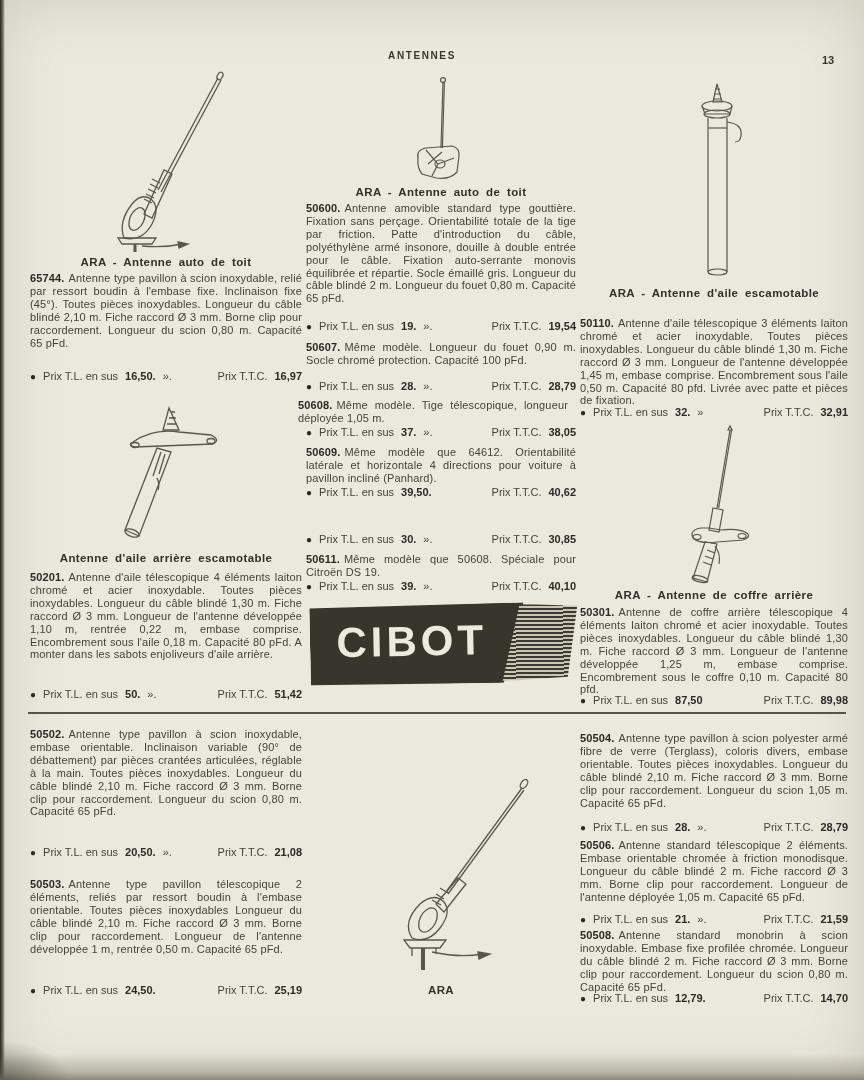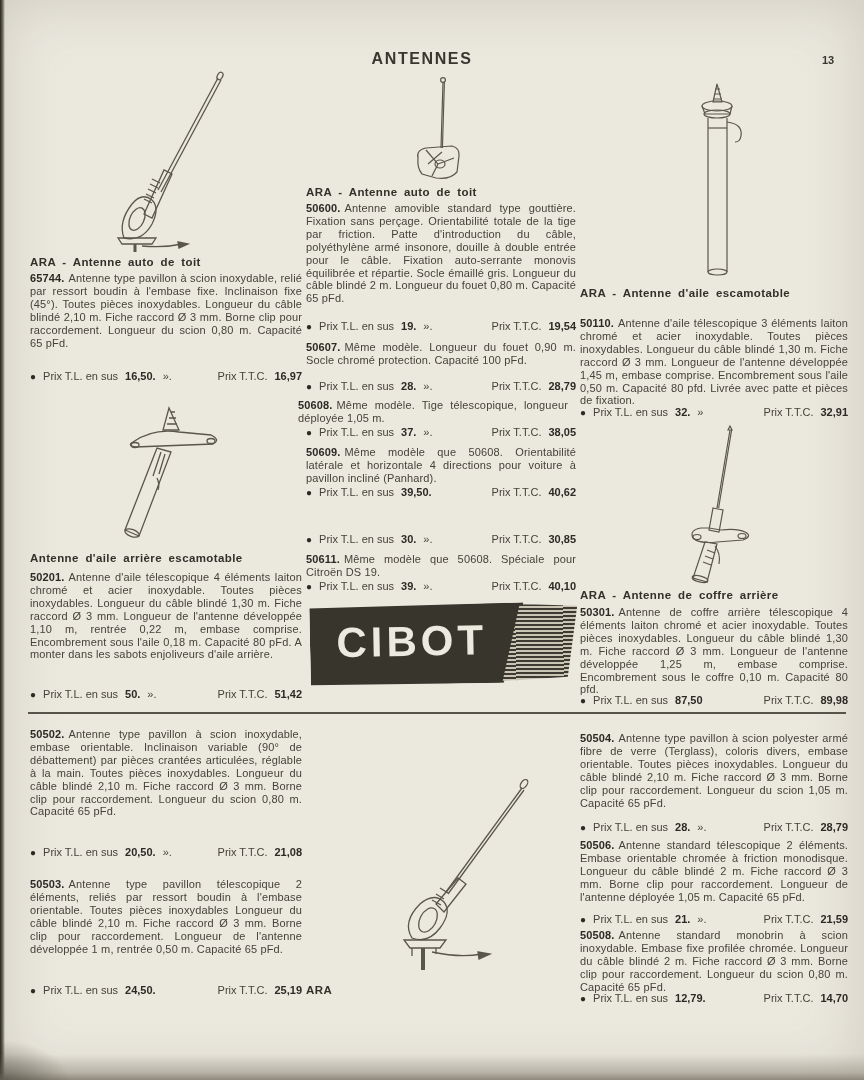--- a/index.html
+++ b/index.html
@@ -13,24 +13,24 @@
   .edge-left{position:absolute;left:0;top:0;width:5px;height:100%;
     background:linear-gradient(90deg,#26241f 0,#6e6a5f 55%,rgba(110,106,95,0) 100%);}
   .edge-bottom{position:absolute;left:0;bottom:0;width:100%;height:26px;
     background:linear-gradient(180deg,rgba(137,132,118,0) 0,rgba(137,132,118,.45) 70%,#8d887a 100%);}
   .edge-corner{position:absolute;left:0;bottom:0;width:70px;height:40px;
     background:radial-gradient(ellipse at 0 100%,rgba(60,57,48,.55) 0,rgba(60,57,48,0) 70%);}
   .vignette{position:absolute;inset:0;pointer-events:none;
     box-shadow:inset 0 0 60px rgba(120,114,98,.25);}
 
   .hdr-title{position:absolute;left:0;right:20px;top:50px;text-align:center;
-    font-size:16px;font-weight:bold;letter-spacing:1.6px;color:#39362f;}
+    font-size:10px;font-weight:bold;letter-spacing:1.6px;color:#39362f;}
   .hdr-page{position:absolute;left:822px;top:54px;font-size:11px;font-weight:bold;color:#39362f;}
 
-  .caption{position:absolute;font-size:11.5px;font-weight:bold;
+  .caption{position:absolute;text-align:center;font-size:11.5px;font-weight:bold;
     color:#33302a;letter-spacing:.4px;word-spacing:3px;}
   .desc{position:absolute;margin:0;font-size:11px;line-height:12.9px;text-align:justify;
     letter-spacing:.15px;color:#46423b;}
   .desc .ref{font-weight:bold;color:#2d2a25;margin-right:4px;}
   .price{position:absolute;display:flex;align-items:baseline;gap:7px;
     font-size:11px;color:#46423b;white-space:nowrap;}
   .price .bullet{font-size:10px;color:#2d2a25;}
   .price .b{font-weight:bold;color:#2d2a25;}
   .price .sp{flex:1;}
 
@@ -161,21 +161,21 @@
     <span class="bullet">●</span>
     <span>Prix T.L. en sus</span>
     <span class="b">37.</span>
     <span>».</span>
     <span class="sp"></span>
     <span>Prix T.T.C.</span>
     <span class="b">38,05</span>
   </div>
 
   <p class="desc" style="left:306px;top:446px;width:270px">
-    <span class="ref">50609.</span><span>Même modèle que 50608. Orientabilité latérale et horizontale 4 directions pour voiture à pavillon incliné (Panhard).</span>
+    <span class="ref">50609.</span><span>Même modèle que 64612. Orientabilité latérale et horizontale 4 directions pour voiture à pavillon incliné (Panhard).</span>
   </p>
   <div class="price" style="left:306px;top:486px;width:270px">
     <span class="bullet">●</span>
     <span>Prix T.L. en sus</span>
     <span class="b">39,50.</span>
     <span></span>
     <span class="sp"></span>
     <span>Prix T.T.C.</span>
     <span class="b">40,62</span>
   </div>

